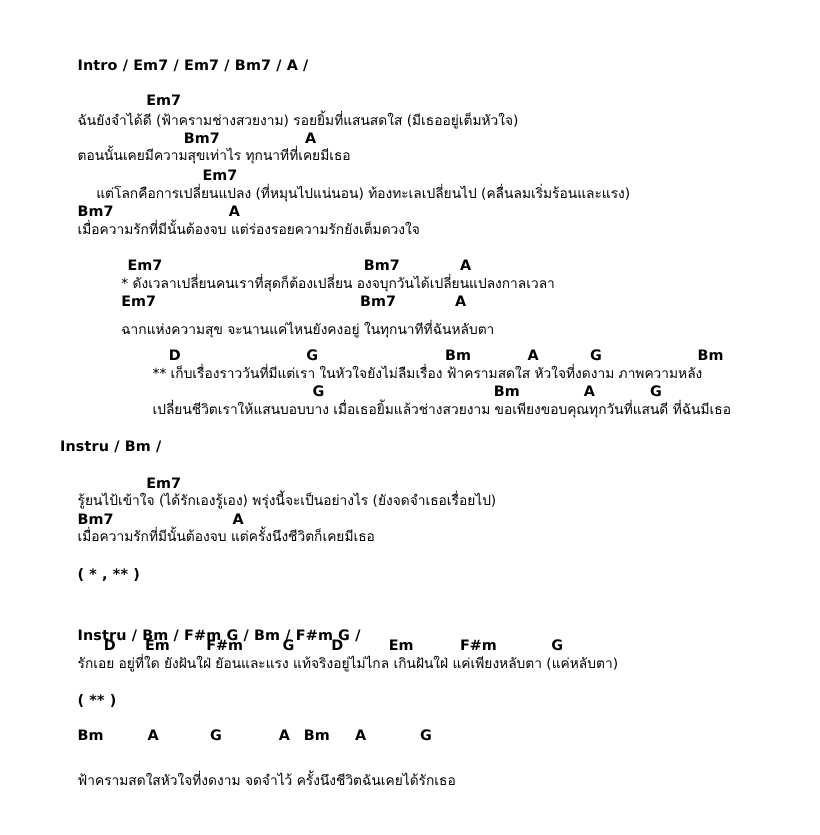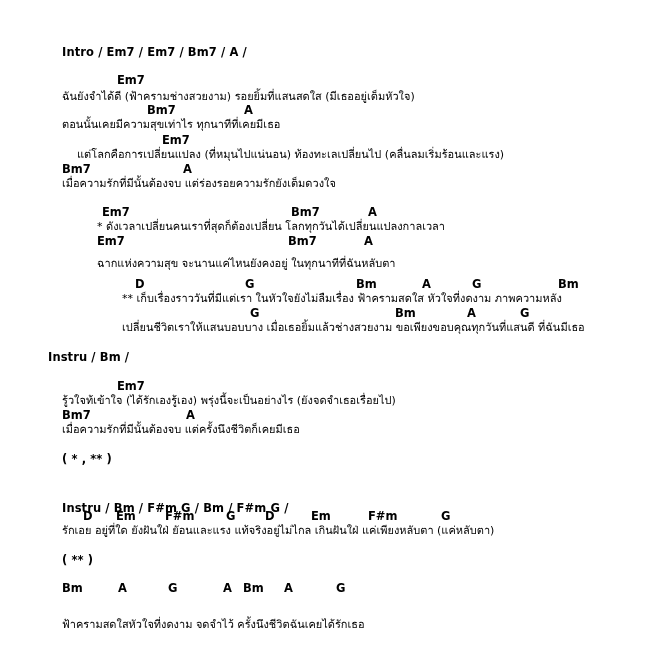--- a/index.html
+++ b/index.html
@@ -55,21 +55,21 @@
 
   <div class="chord" style="left:62px; top:162px;">Bm7</div>
   <div class="chord" style="left:183px; top:162px;">A</div>
   <div class="line lyric" style="left:62px; top:177px;">เมื่อความรักที่มีนั้นต้องจบ แต่ร่องรอยความรักยังเต็มดวงใจ</div>
 </div>
 
 <div>
   <div class="chord" style="left:102px; top:205px;">Em7</div>
   <div class="chord" style="left:291px; top:205px;">Bm7</div>
   <div class="chord" style="left:368px; top:205px;">A</div>
-  <div class="line lyric" style="left:97px; top:220px;">* ดังเวลาเปลี่ยนคนเราที่สุดก็ต้องเปลี่ยน โลกทุกวันได้เปลี่ยนแปลงกาลเวลา</div>
+  <div class="line lyric" style="left:97px; top:220px;">* ดังเวลาเปลี่ยนคนเราที่สุดก็ต้องเปลี่ยน องจบุกวันได้เปลี่ยนแปลงกาลเวลา</div>
 
   <div class="chord" style="left:97px; top:234px;">Em7</div>
   <div class="chord" style="left:288px; top:234px;">Bm7</div>
   <div class="chord" style="left:364px; top:234px;">A</div>
   <div class="line lyric" style="left:97px; top:257px;">ฉากแห่งความสุข จะนานแค่ไหนยังคงอยู่ ในทุกนาทีที่ฉันหลับตา</div>
 </div>
 
 <div>
   <div class="chord" style="left:135px; top:277px;">D</div>
   <div class="chord" style="left:245px; top:277px;">G</div>
@@ -83,21 +83,21 @@
   <div class="chord" style="left:395px; top:306px;">Bm</div>
   <div class="chord" style="left:467px; top:306px;">A</div>
   <div class="chord" style="left:520px; top:306px;">G</div>
   <div class="line lyric" style="left:122px; top:321px;">เปลี่ยนชีวิตเราให้แสนบอบบาง เมื่อเธอยิ้มแล้วช่างสวยงาม ขอเพียงขอบคุณทุกวันที่แสนดี ที่ฉันมีเธอ</div>
 </div>
 
 <div class="line heading" style="left:48px; top:350px;text-align:right;">Instru  / Bm /</div>
 
 <div>
   <div class="chord" style="left:117px; top:379px;">Em7</div>
-  <div class="line lyric" style="left:62px; top:394px;">รู้วใจท้เข้าใจ (ได้รักเองรู้เอง) พรุ่งนี้จะเป็นอย่างไร (ยังจดจำเธอเรื่อยไป)</div>
+  <div class="line lyric" style="left:62px; top:394px;">รู้ยนไป้เข้าใจ (ได้รักเองรู้เอง) พรุ่งนี้จะเป็นอย่างไร (ยังจดจำเธอเรื่อยไป)</div>
 
   <div class="chord" style="left:62px; top:408px;">Bm7</div>
   <div class="chord" style="left:186px; top:408px;">A</div>
   <div class="line lyric" style="left:62px; top:423px;">เมื่อความรักที่มีนั้นต้องจบ แต่ครั้งนึงชีวิตก็เคยมีเธอ</div>
 </div>
 
 <div class="line heading" style="left:62px; top:452px;">( * , ** )</div>
 
 <div class="line heading" style="left:62px; top:501px;">Instru  / Bm / F#m G / Bm / F#m G /</div>
 

